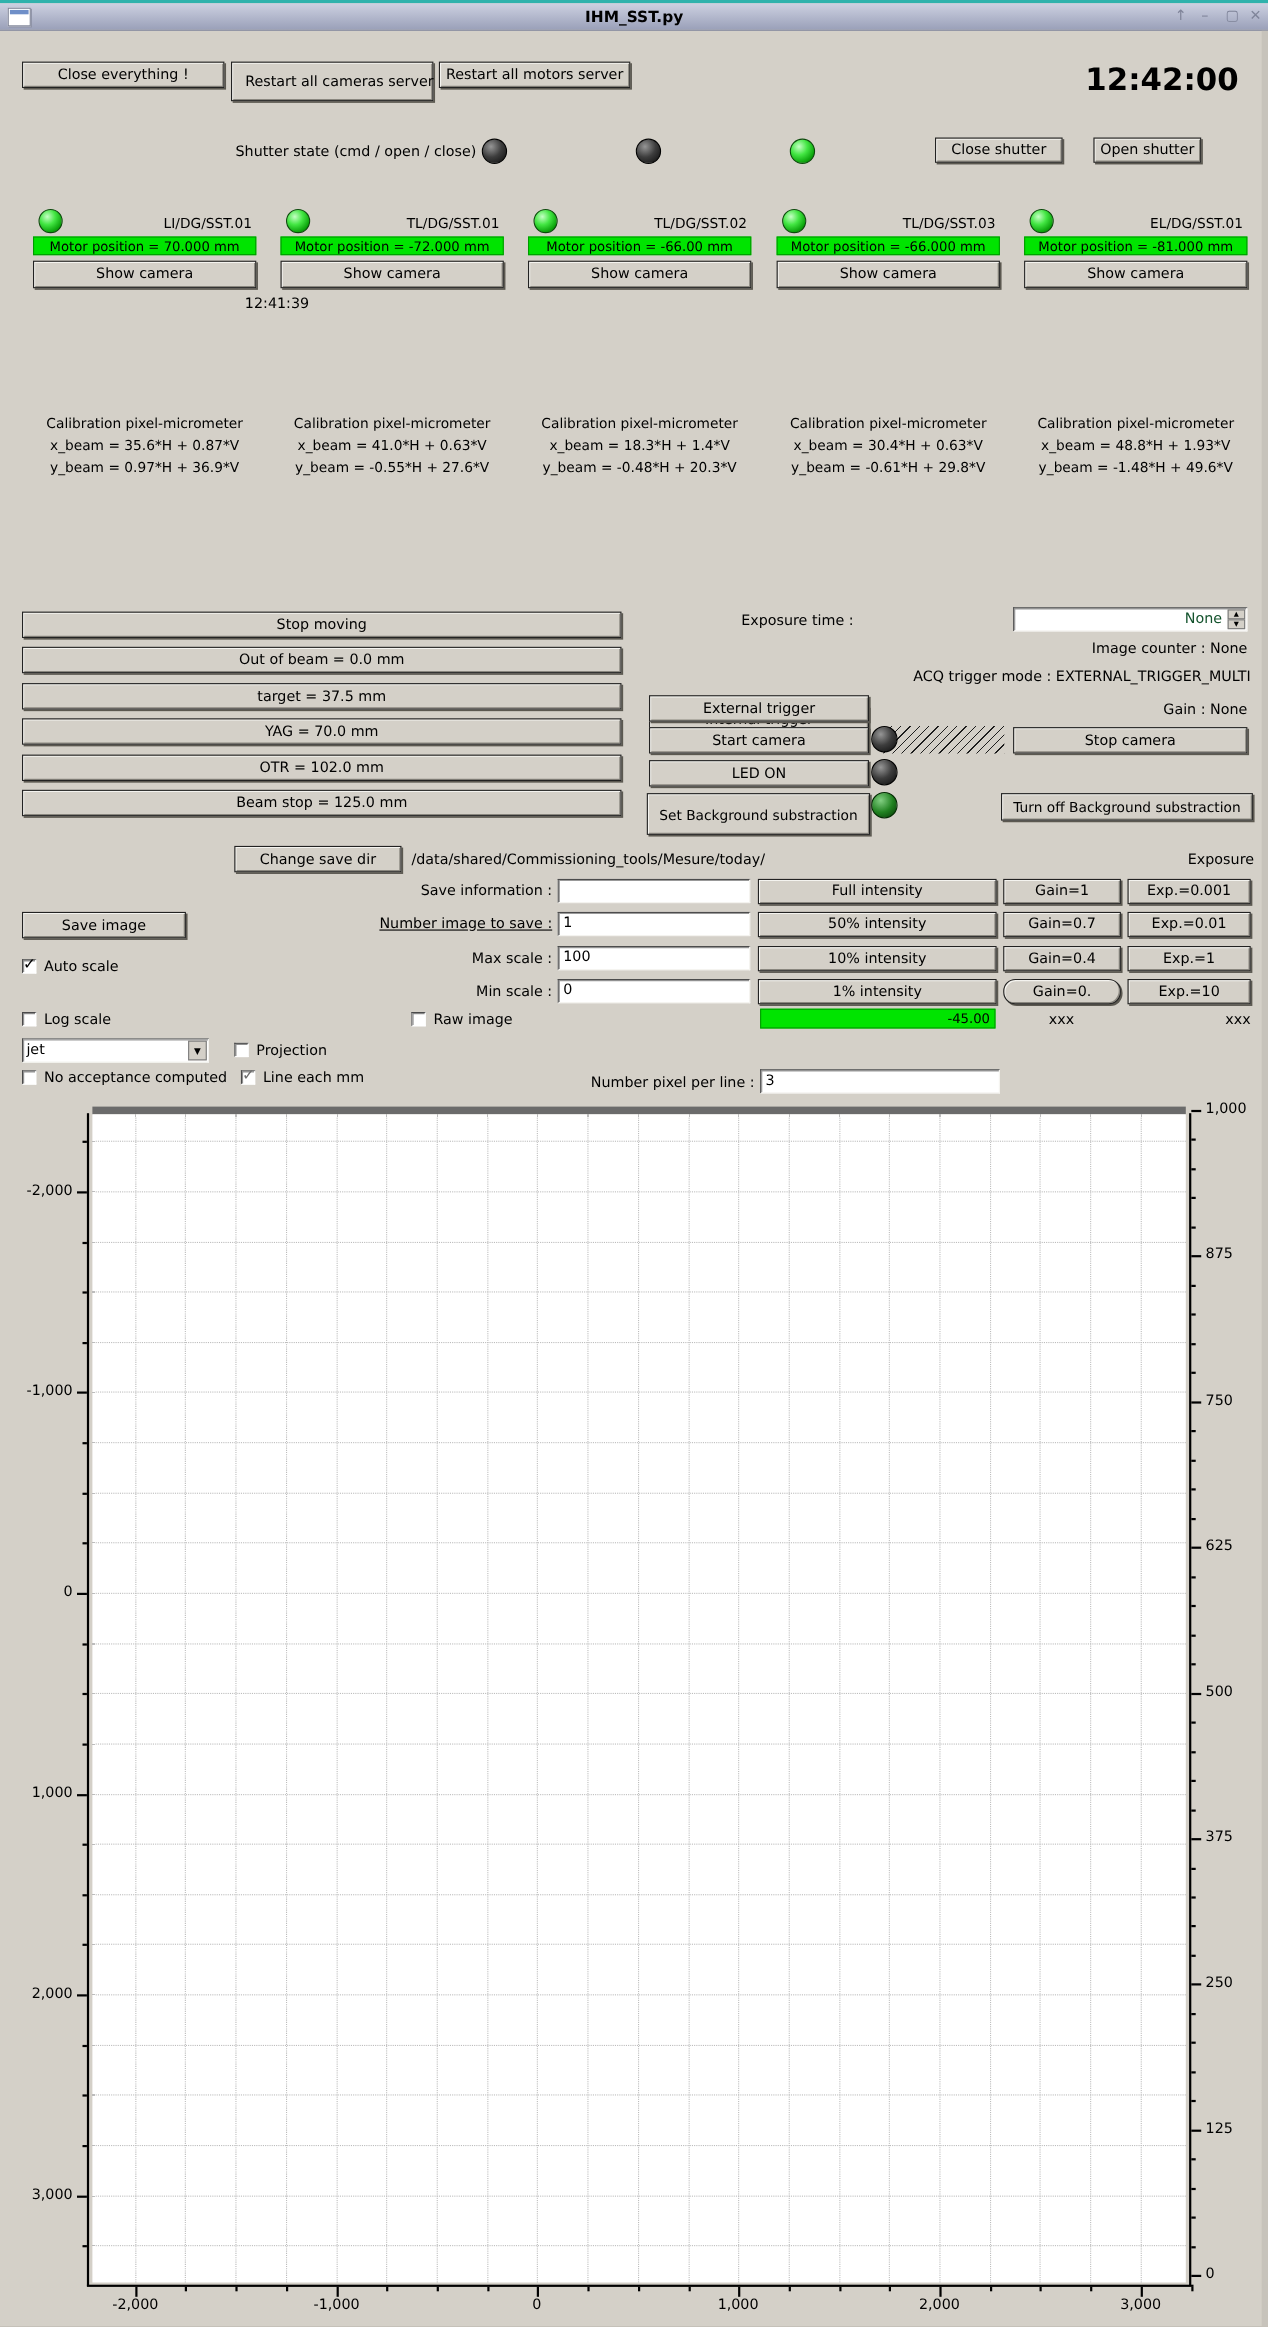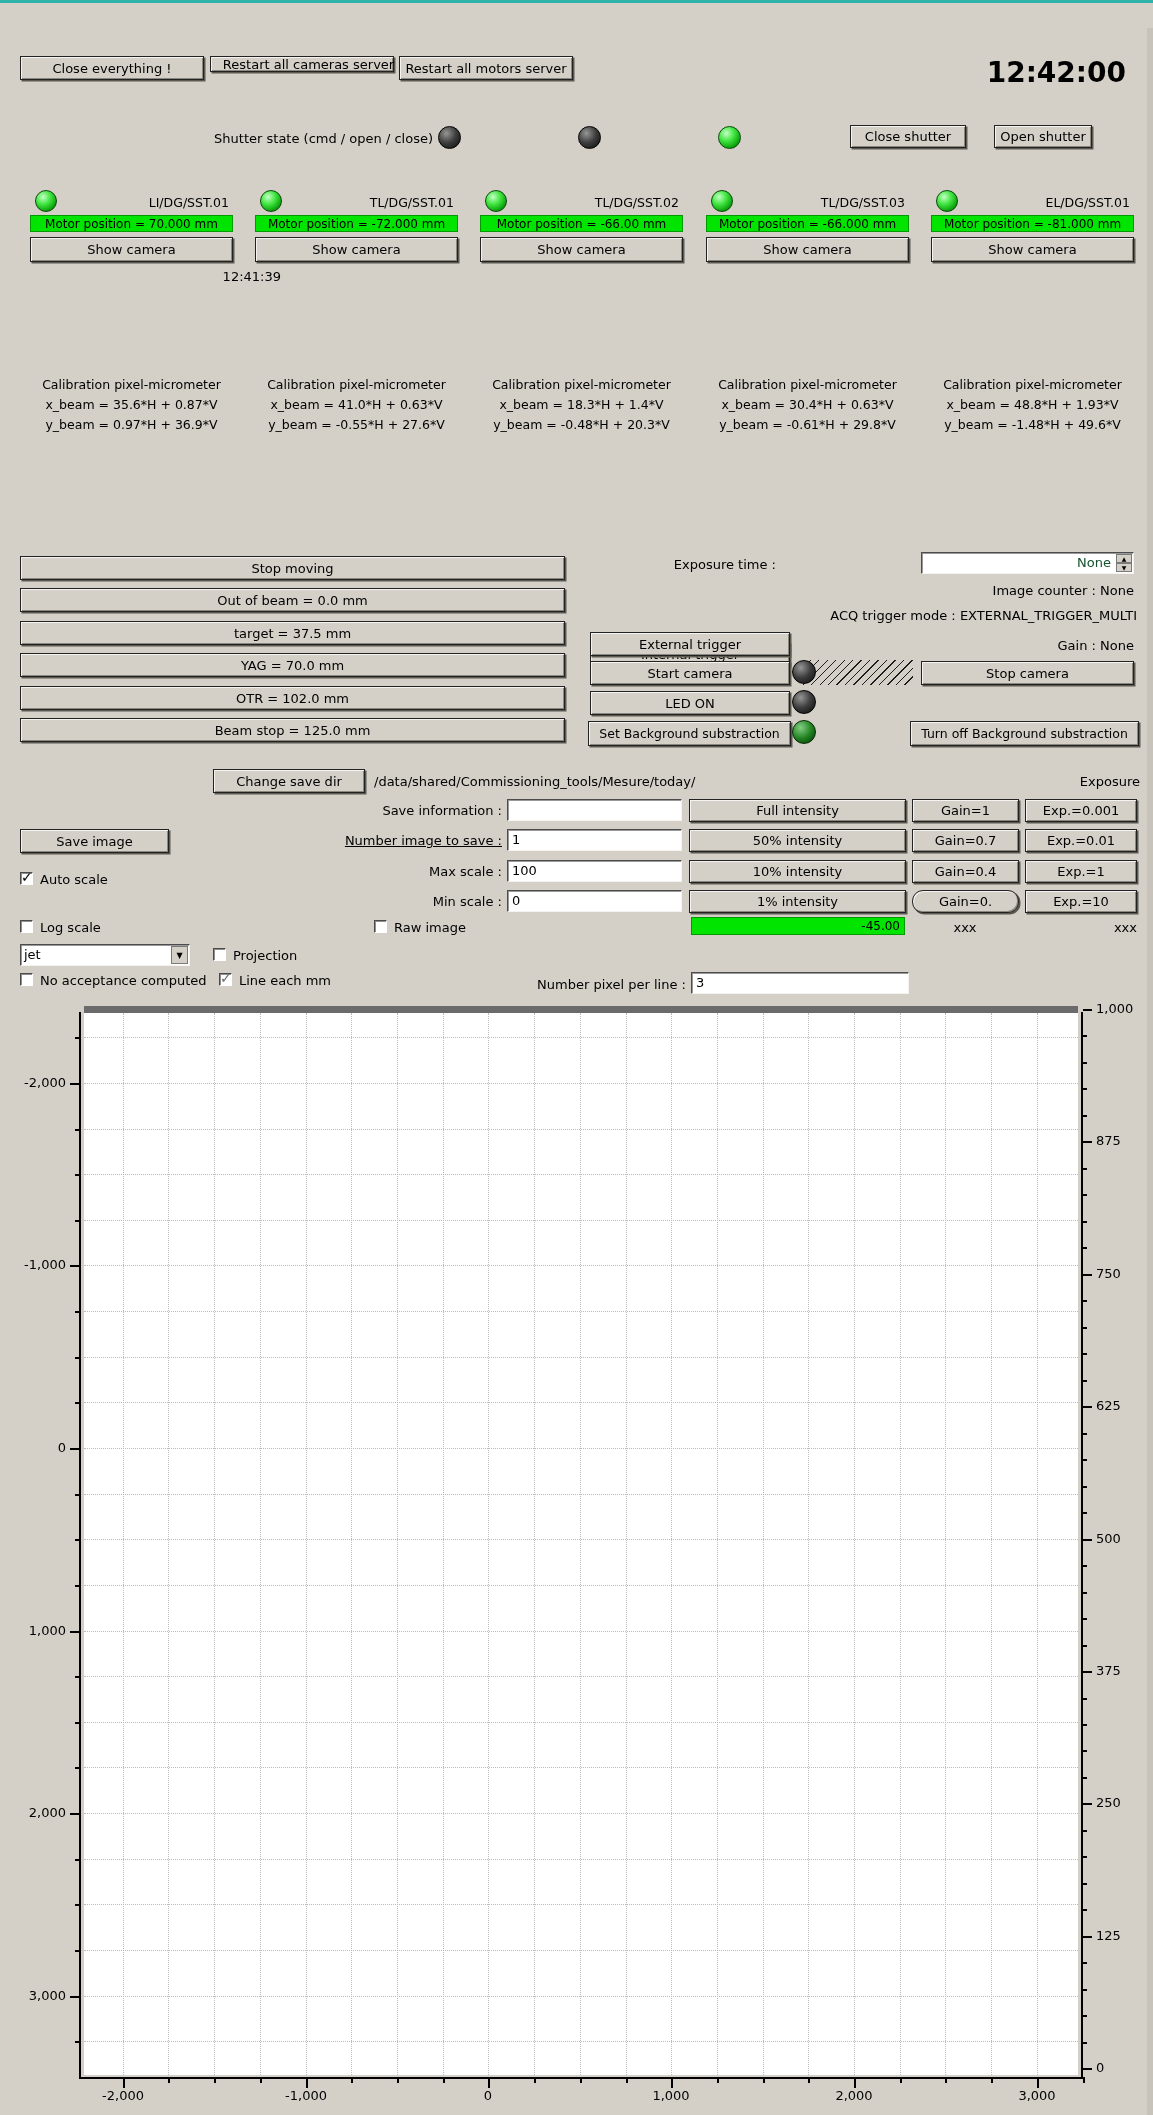--- a/index.html
+++ b/index.html
@@ -33,24 +33,34 @@
   .axis{position:absolute;background:#000;}
   .ticklbl{position:absolute;font-size:13px;white-space:nowrap;}
   .hatch{position:absolute;background:repeating-linear-gradient(135deg, rgba(0,0,0,0) 0 5px, #1c1c1c 5px 6px);}
 </style>
 </head>
 <body>
 
 <div id="app">
 
   <div class="abs" style="left:0;top:0;width:1153px;height:3px;background:#2fb2ac;"></div>
+  <div class="abs" style="left:0;top:3px;width:1153px;height:25px;background:linear-gradient(#cdd1e1,#9aa0b9);border-bottom:1px solid #83889e;">
+    <div class="abs" style="left:7px;top:4px;width:21px;height:17px;background:#fff;border:1px solid #7d8296;box-shadow:1px 1px 0 #8d92a6;">
+      <div class="abs" style="left:1px;top:1px;right:1px;height:4px;background:#6f8fc8;"></div>
+    </div>
+    <div class="abs" style="left:0;top:5px;width:1153px;text-align:center;font-size:14px;font-weight:bold;">IHM_SST.py</div>
+    <div class="abs" style="left:1068px;top:4px;font-size:13px;color:#7f8499;">↑</div>
+    <div class="abs" style="left:1092px;top:4px;font-size:13px;color:#7f8499;">–</div>
+    <div class="abs" style="left:1114px;top:4px;font-size:13px;color:#7f8499;">▢</div>
+    <div class="abs" style="left:1136px;top:4px;font-size:13px;color:#7f8499;">✕</div>
+  </div>
   <div class="abs" style="left:1147px;top:28px;width:6px;height:2087px;background:#c7c3bb;"></div>
 
   <div class="btn" style="left:20px;top:56px;width:184px;height:24px;">Close everything !</div>
-  <div class="btn" style="left:210px;top:56px;width:184px;height:16px;padding-left:13px;">Restart all cameras server</div>
+  <div class="btn" style="left:210px;top:56px;width:184px;height:36px;padding-left:13px;">Restart all cameras server</div>
   <div class="btn" style="left:399px;top:56px;width:174px;height:24px;">Restart all motors server</div>
   <div class="lbl" style="left:926px;top:58px;width:200px;text-align:right;font-size:28px;font-weight:bold;line-height:30px;">12:42:00</div>
 
   <div class="lbl" style="left:133px;top:131px;width:300px;text-align:right;">Shutter state (cmd / open / close)</div>
   <div class="led off" style="left:438px;top:126px;width:23px;height:23px;"></div>
   <div class="led off" style="left:578px;top:126px;width:23px;height:23px;"></div>
   <div class="led on" style="left:718px;top:126px;width:23px;height:23px;"></div>
   <div class="btn" style="left:850px;top:125px;width:116px;height:23px;">Close shutter</div>
   <div class="btn" style="left:994px;top:125px;width:98px;height:23px;">Open shutter</div>
 
@@ -110,21 +120,21 @@
     <div style="position:absolute;right:1px;top:10px;width:16px;height:9px;background:#d4d0c8;border:1px solid #7a7a7a;font-size:6px;text-align:center;line-height:7px;">
       <span>▼</span></div>
   </div>
   <div class="lbl" style="left:800px;top:583px;width:334px;text-align:right;">Image counter : None</div>
   <div class="lbl" style="left:690px;top:608px;width:447px;text-align:right;">ACQ trigger mode : EXTERNAL_TRIGGER_MULTI</div>
   <div class="lbl" style="left:800px;top:638px;width:334px;text-align:right;">Gain : None</div>
   <div class="btn" style="left:590px;top:602px;width:200px;height:24px;margin-top:40px;">Internal trigger</div>
   <div class="btn" style="left:590px;top:632px;width:200px;height:24px;">External trigger</div>
   <div class="btn" style="left:590px;top:661px;width:200px;height:24px;">Start camera</div>
   <div class="btn" style="left:590px;top:691px;width:200px;height:24px;">LED ON</div>
-  <div class="btn" style="left:588px;top:721px;width:203px;height:25px;font-size:12.5px;">Set Background substraction</div>
+  <div class="btn" style="left:588px;top:721px;width:203px;height:38px;font-size:12.5px;">Set Background substraction</div>
   <div class="hatch" style="left:803px;top:660px;width:110px;height:25px;"></div>
   <div class="led off" style="left:792px;top:660px;width:24px;height:24px;"></div>
   <div class="led off" style="left:792px;top:690px;width:24px;height:24px;"></div>
   <div class="led dim" style="left:792px;top:720px;width:24px;height:24px;"></div>
   <div class="btn" style="left:921px;top:661px;width:213px;height:24px;">Stop camera</div>
   <div class="btn" style="left:910px;top:721px;width:229px;height:25px;font-size:12.5px;">Turn off Background substraction</div>
 
   <div class="btn" style="left:213px;top:769px;width:152px;height:24px;">Change save dir</div>
   <div class="lbl" style="left:374px;top:774px;">/data/shared/Commissioning_tools/Mesure/today/</div>
   <div class="lbl" style="left:940px;top:774px;width:200px;text-align:right;">Exposure</div>

